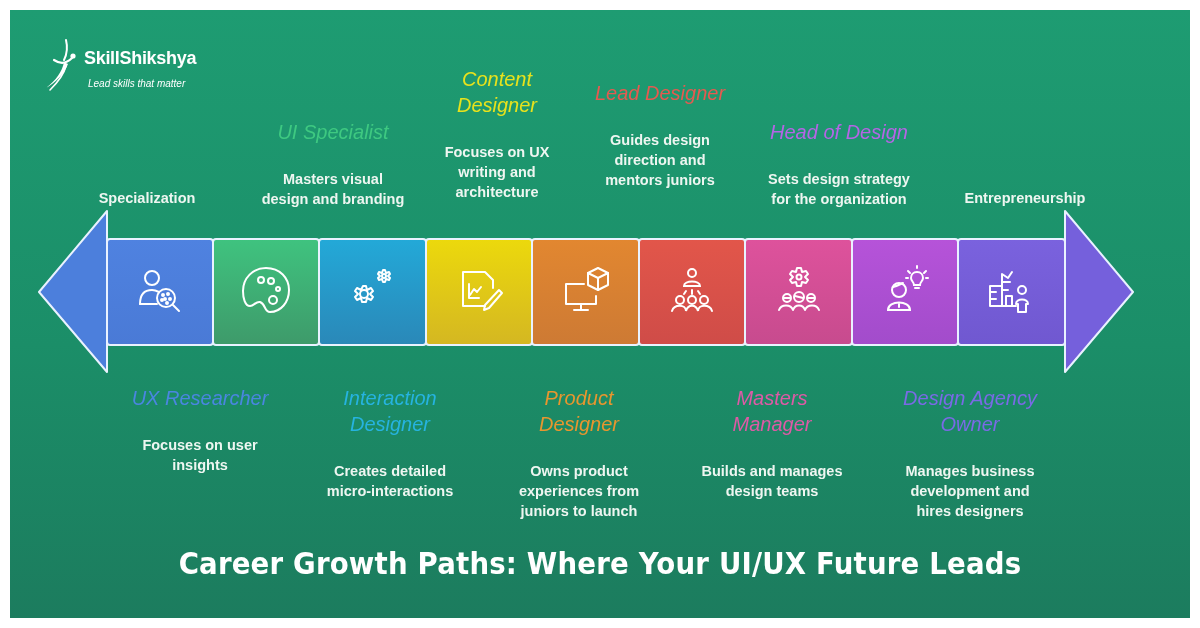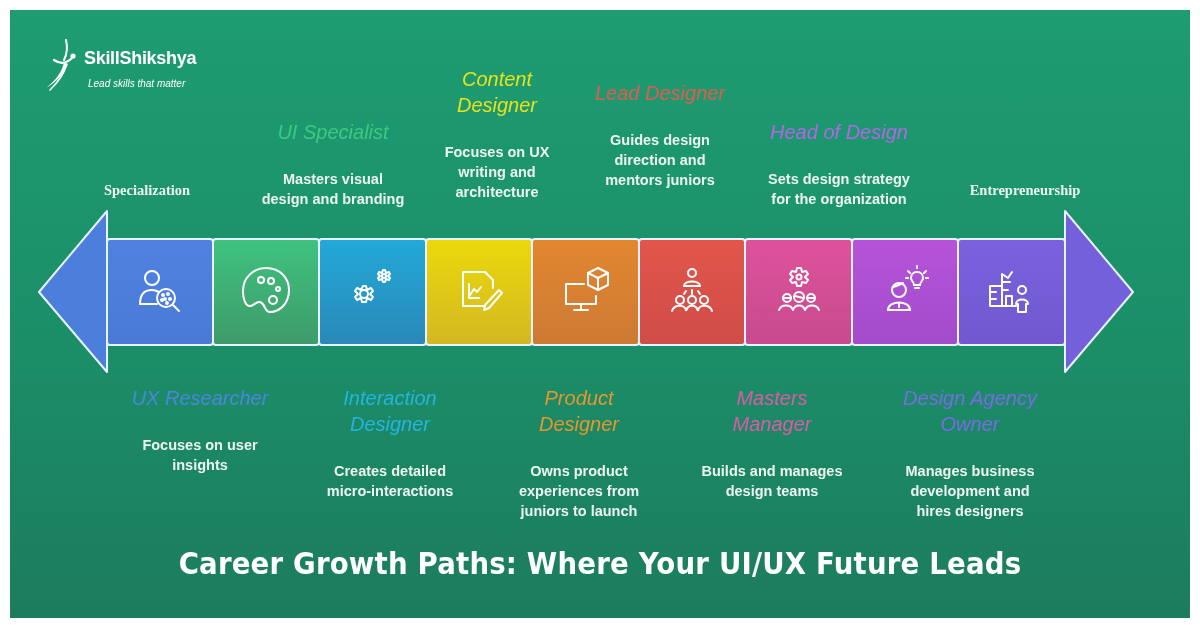--- a/index.html
+++ b/index.html
@@ -35,21 +35,21 @@
   .label {
     position: absolute; text-align: center; transform: translateX(-50%);
   }
   .label .title {
     font-size: 20px; line-height: 26px; white-space: pre-line; font-style: italic;
   }
   .label .desc {
     color: #eef6f1; font-weight: bold; font-size: 14.5px; line-height: 20px;
     white-space: pre-line; margin-top: 24px;
   }
-  .label.plain .desc { margin-top: 4px; font-family: Liberation Serif, serif; }
+  .label.plain .desc { margin-top: 12px; }
 
   .footer-title {
     position: absolute; left: 0; width: 1180px; top: 536px; text-align: center;
     color: #ffffff; font-weight: bold; font-size: 30px; letter-spacing: 0.2px;
     font-family: "DejaVu Sans", "Liberation Sans", sans-serif;
     transform: scaleX(0.92);
   }
 </style>
 </head>
 <body>

